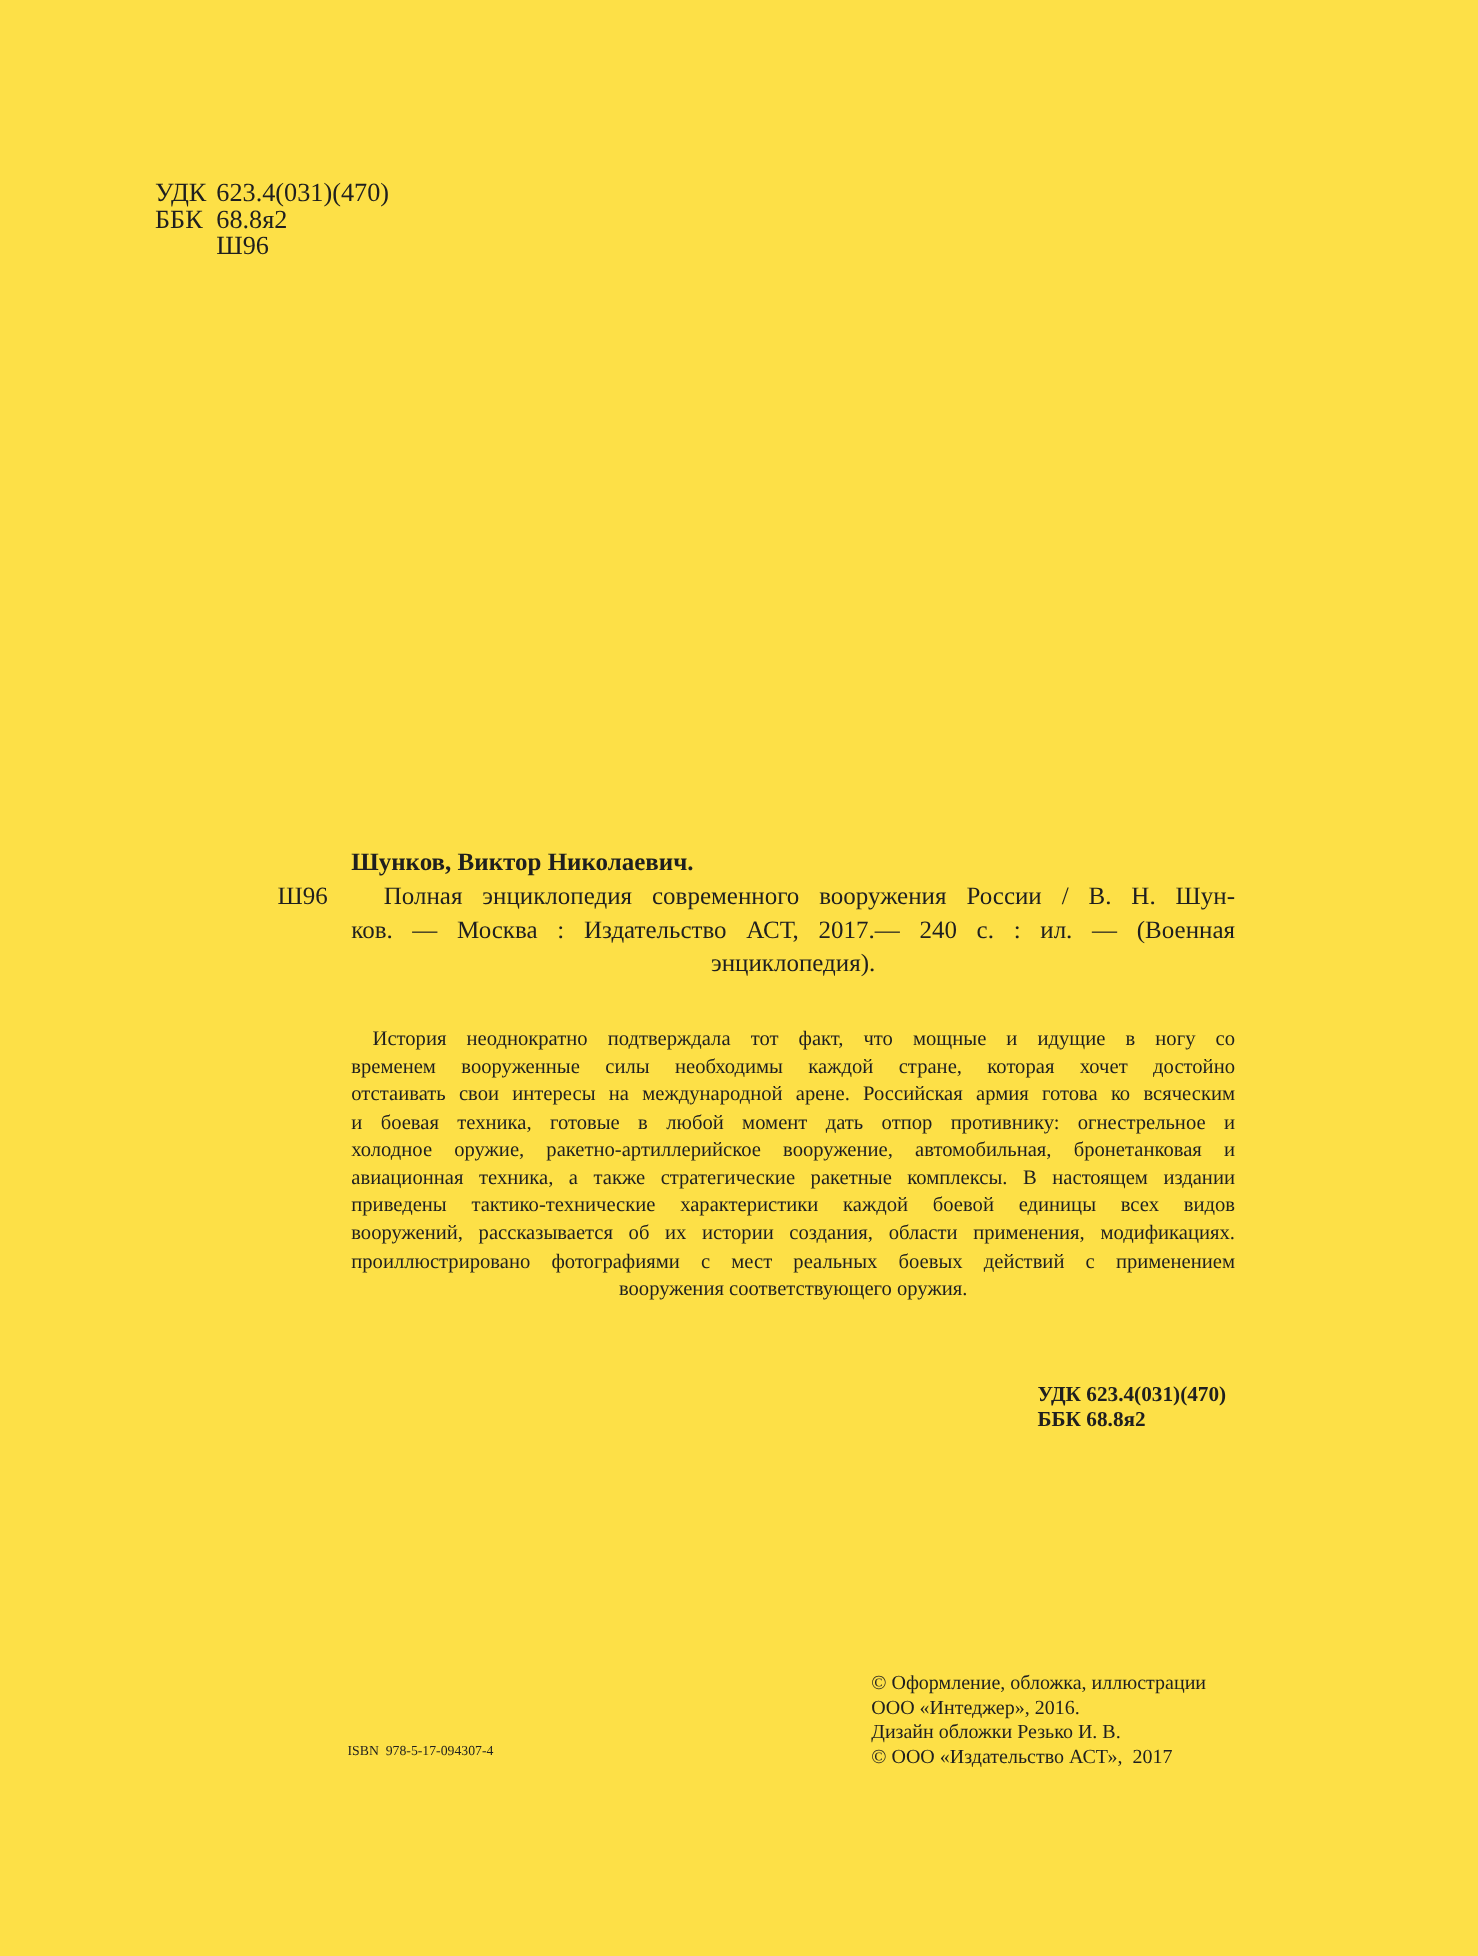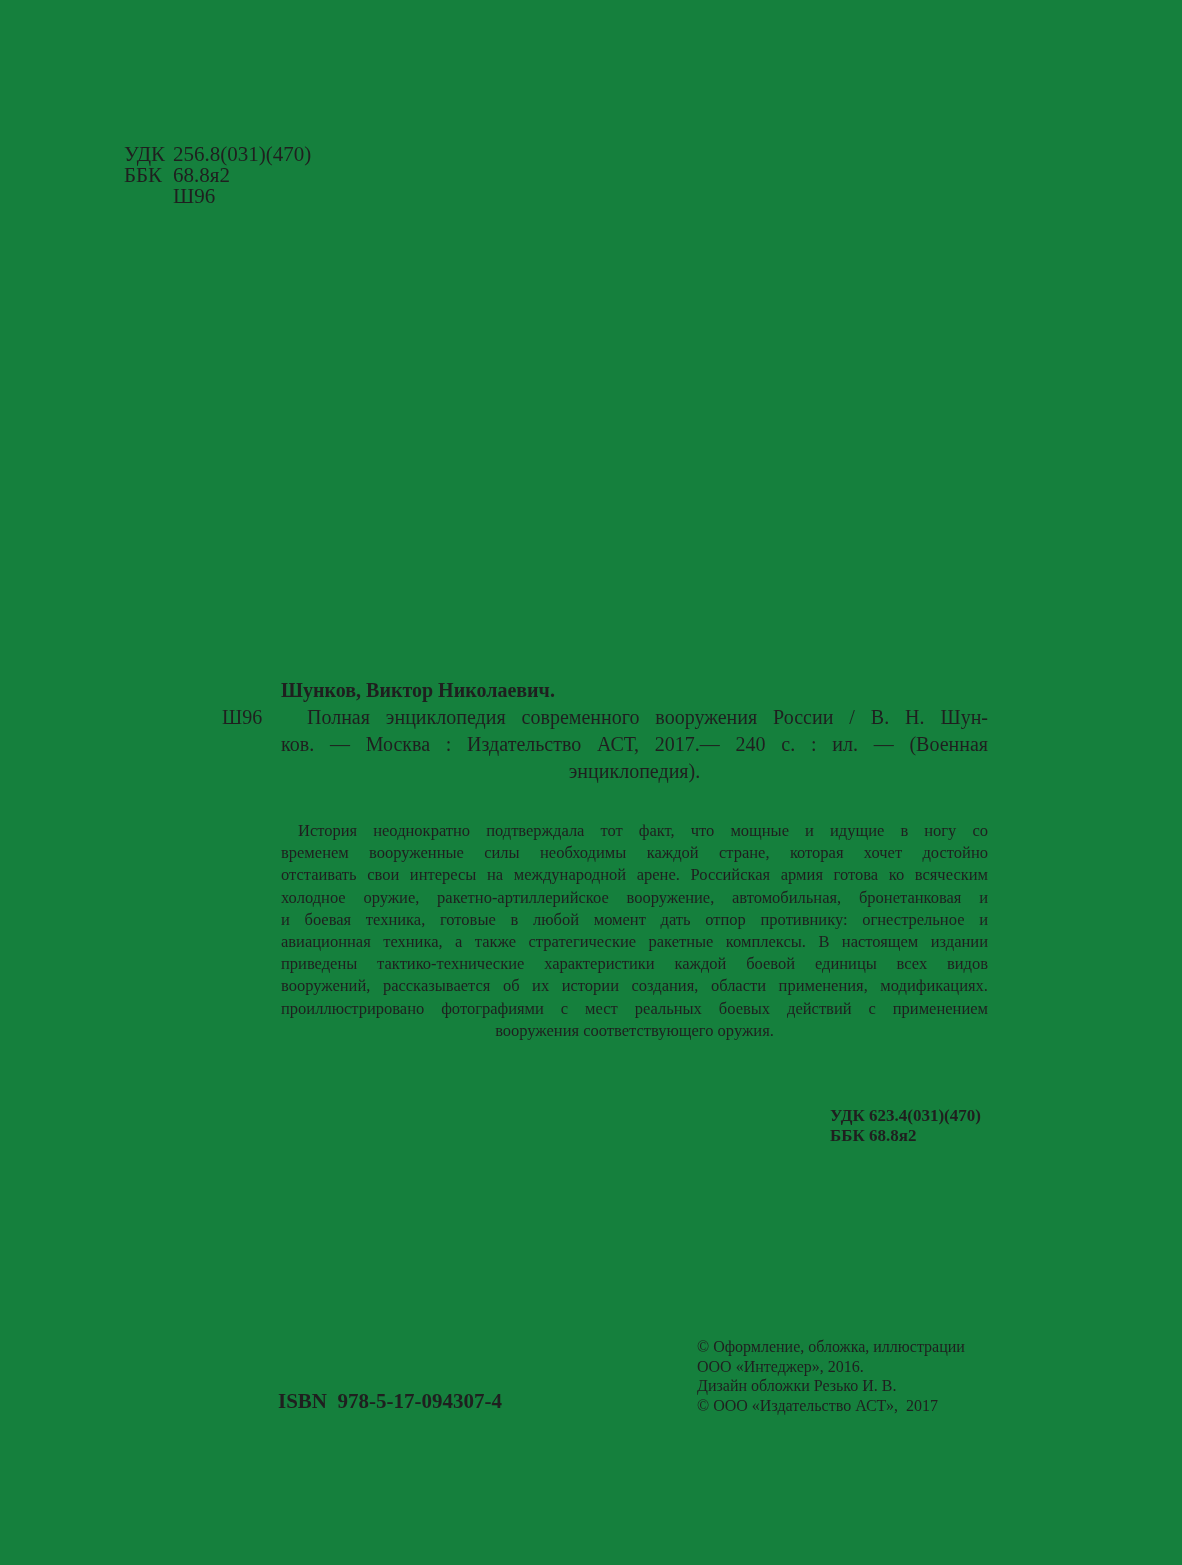--- a/index.html
+++ b/index.html
@@ -6,21 +6,21 @@
   html, body {
     margin: 0;
     padding: 0;
     background: #e8e8e8;
   }
   .page {
     position: relative;
     width: 1182px;
     height: 1565px;
     margin: 0 auto;
-    background: #15803d;
+    background: #fde047;
     color: #1f1f1f;
     font-family: "Liberation Serif", "DejaVu Serif", serif;
     overflow: hidden;
   }
 
   
   .top-class {
     position: absolute;
     left: 124px;
     top: 144px;
@@ -95,35 +95,35 @@
     font-size: 16px;
     line-height: 19.7px;
   }
   .copyright .tline { white-space: pre-wrap; }
 
   
   .isbn-footer {
     position: absolute;
     left: 278px;
     top: 1390px;
-    font-size: 21px;
+    font-size: 11px;
     line-height: 22px;
-    font-weight: bold;
+    font-weight: normal;
     white-space: pre-wrap;
   }
 </style>
 </head>
 <body>
 
 <div class="page">
 
   <div class="top-class">
     <div class="row">
       <span>УДК</span>
-      <span>256.8(031)(470)</span>
+      <span>623.4(031)(470)</span>
     </div>
     <div class="row">
       <span>ББК</span>
       <span>68.8я2</span>
     </div>
     <div class="row">
       <span></span>
       <span>Ш96</span>
     </div>
   </div>
@@ -135,22 +135,22 @@
         <div class="tline">Полная энциклопедия современного вооружения России / В. Н. Шун-</div>
         <div class="tline">ков. — Москва : Издательство АСТ, 2017.— 240 с. : ил. — (Военная</div>
         <div class="tline">энциклопедия).</div>
       </div>
   </div>
 
   <div class="annotation justified">
       <div class="tline">История неоднократно подтверждала тот факт, что мощные и идущие в ногу со</div>
       <div class="tline">временем вооруженные силы необходимы каждой стране, которая хочет достойно</div>
       <div class="tline">отстаивать свои интересы на международной арене. Российская армия готова ко всяческим</div>
+      <div class="tline">и боевая техника, готовые в любой момент дать отпор противнику: огнестрельное и</div>
       <div class="tline">холодное оружие, ракетно-артиллерийское вооружение, автомобильная, бронетанковая и</div>
-      <div class="tline">и боевая техника, готовые в любой момент дать отпор противнику: огнестрельное и</div>
       <div class="tline">авиационная техника, а также стратегические ракетные комплексы. В настоящем издании</div>
       <div class="tline">приведены тактико-технические характеристики каждой боевой единицы всех видов</div>
       <div class="tline">вооружений, рассказывается об их истории создания, области применения, модификациях.</div>
       <div class="tline">проиллюстрировано фотографиями с мест реальных боевых действий с применением</div>
       <div class="tline">вооружения соответствующего оружия.</div>
     </div>
 
   <div class="footer-class">
     <div>УДК 623.4(031)(470)</div>
     <div>ББК 68.8я2</div>

